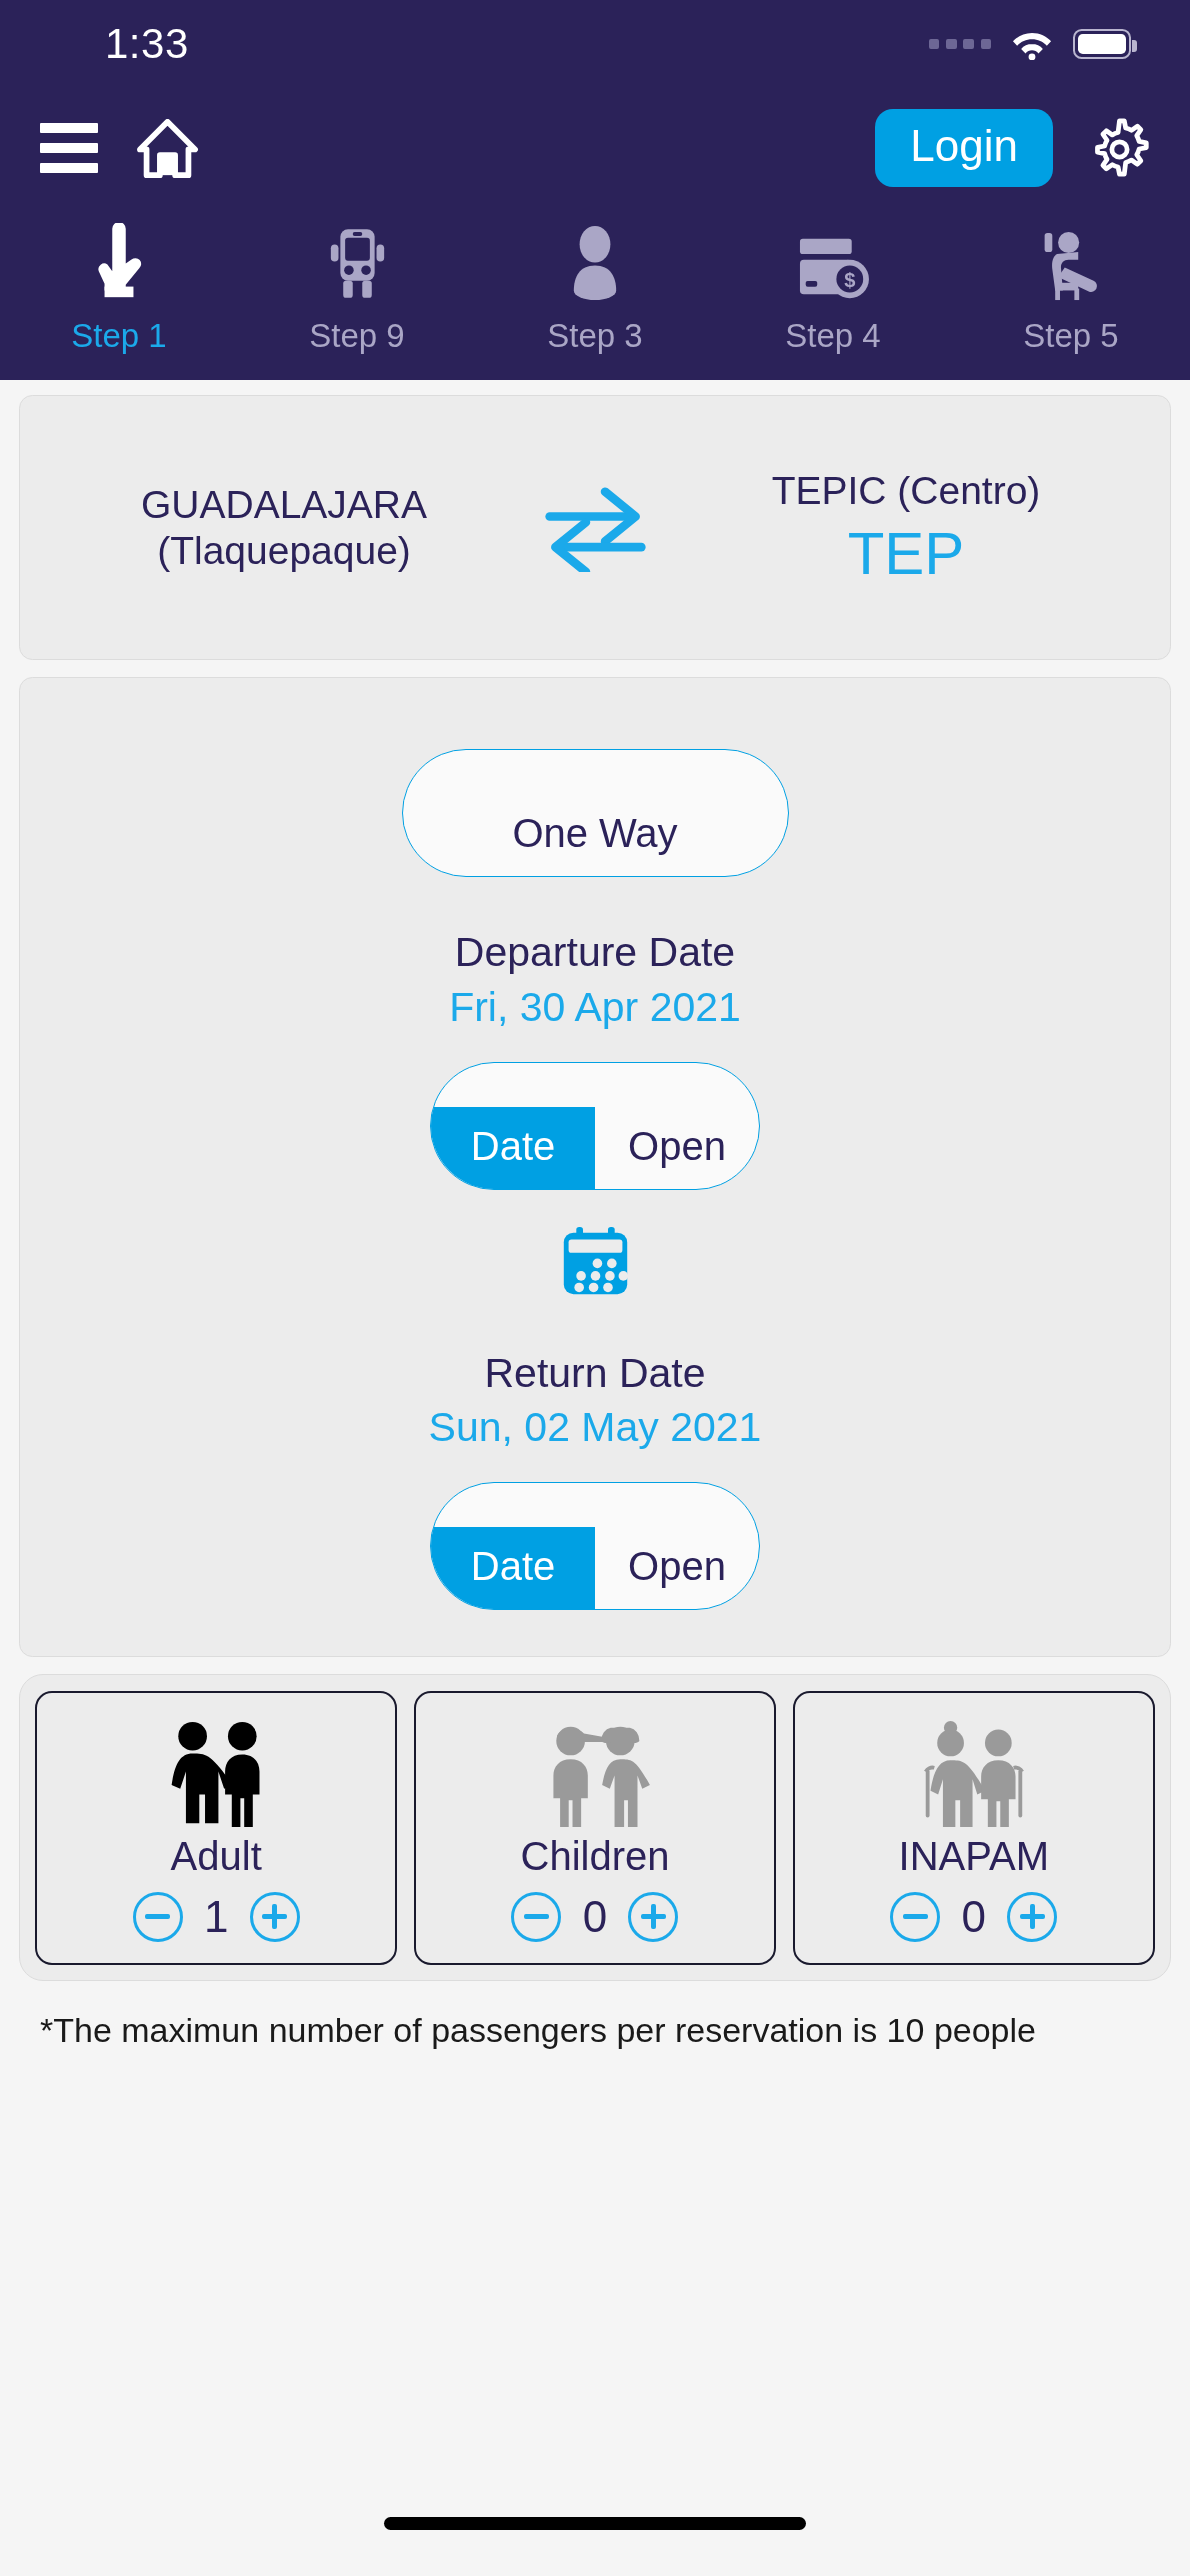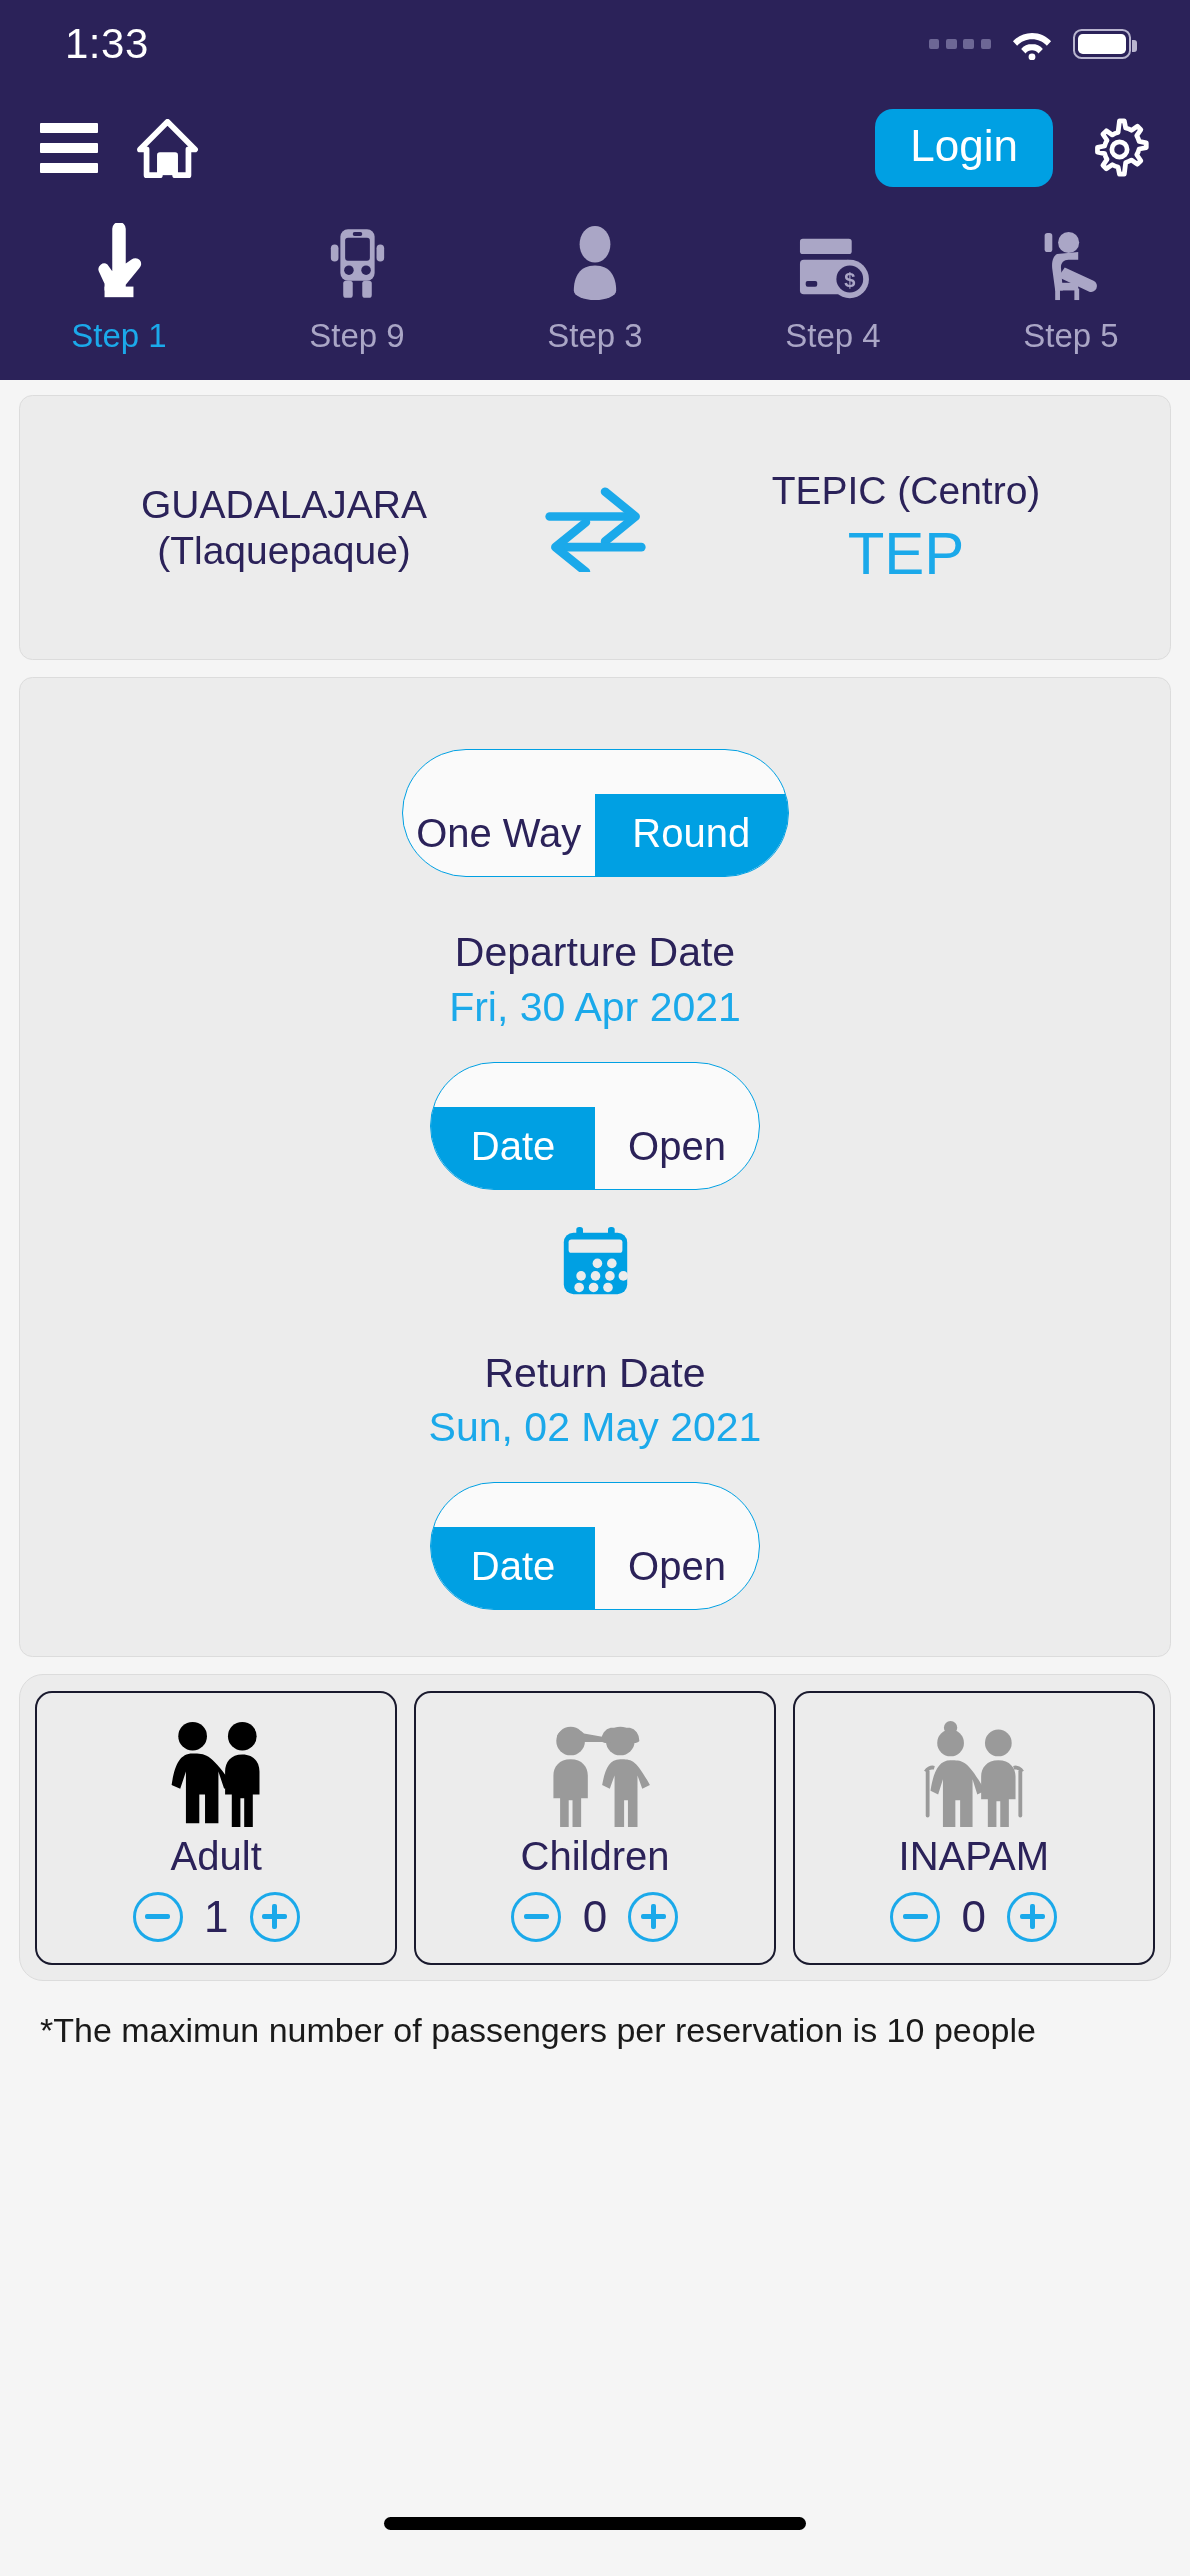--- a/index.html
+++ b/index.html
@@ -9,21 +9,21 @@
     background:#f5f5f5;
     overflow:hidden;
     position:relative;
   }
   
   .statusbar {
     height:88px; background:#2b2259;
     display:flex; align-items:center; justify-content:space-between;
     padding:0 59px 0 65px;
   }
-  .status-time { color:#fff; font-size:42px; font-weight:400; letter-spacing:0.5px; }
+  .status-time { color:#fff; font-size:42px; font-weight:400; letter-spacing:0.5px;margin-left:40px; }
   .status-right { display:flex; align-items:center; gap:21px; }
   .sig-dots { display:flex; gap:6.7px; align-items:flex-end; }
   .sig-dots i { display:block; width:10.5px; height:10.5px; background:#6d6795; border-radius:1.9px; }
   .wifi { width:40px; height:31px; position:relative; }
   .batt {
     width:58px; height:30px; border:2.9px solid #b9b5cf; border-radius:8.6px;
     position:relative; display:flex; align-items:center; padding:2.9px;
   }
   .batt::after {
     content:""; position:absolute; right:-7.7px; top:8.6px;
@@ -257,21 +257,20 @@
       <div class="city">TEPIC (Centro)</div>
       <div class="code">TEP</div>
     </div>
   </div>
 
   <div class="card tripcard">
 
     <div class="seg-wrap">
       <div class="seg seg-wide">
         <div>One Way</div>
-        <div class="on">Round</div>
       </div>
     </div>
 
     <div class="date-label">Departure Date</div>
     <div class="date-value">Fri, 30 Apr 2021</div>
 
     <div class="seg-wrap">
       <div class="seg seg-narrow">
         <div class="on">Date</div>
         <div>Open</div>

